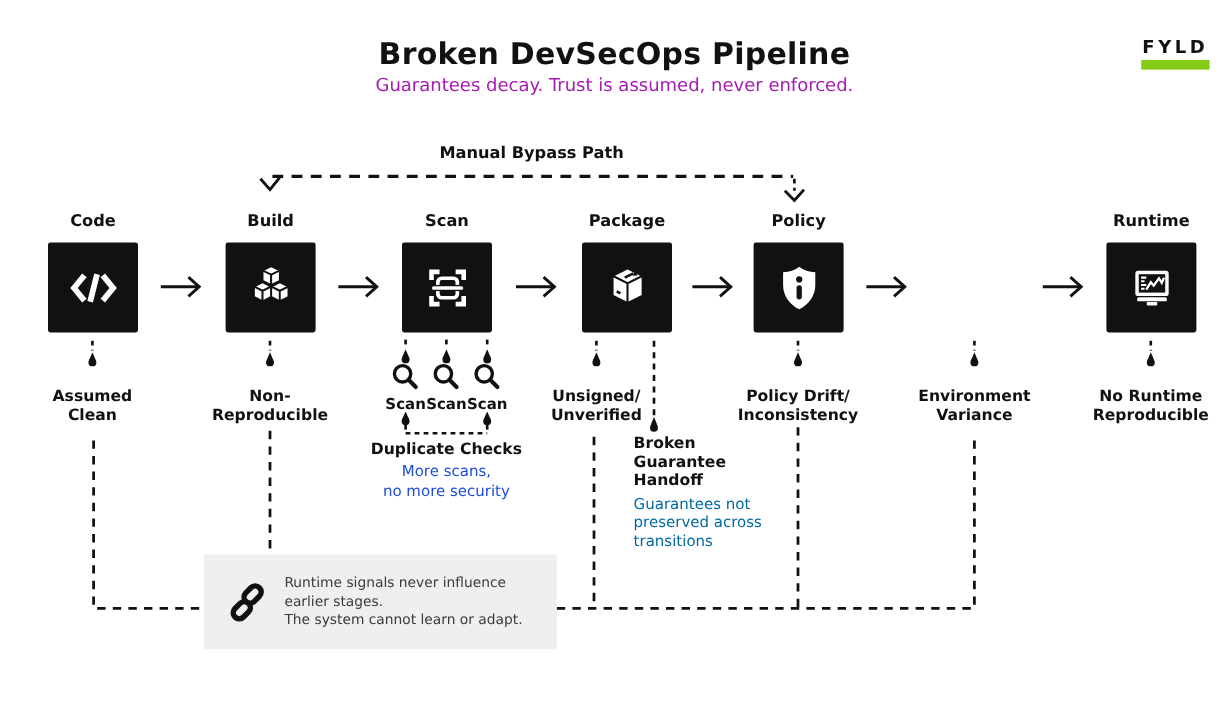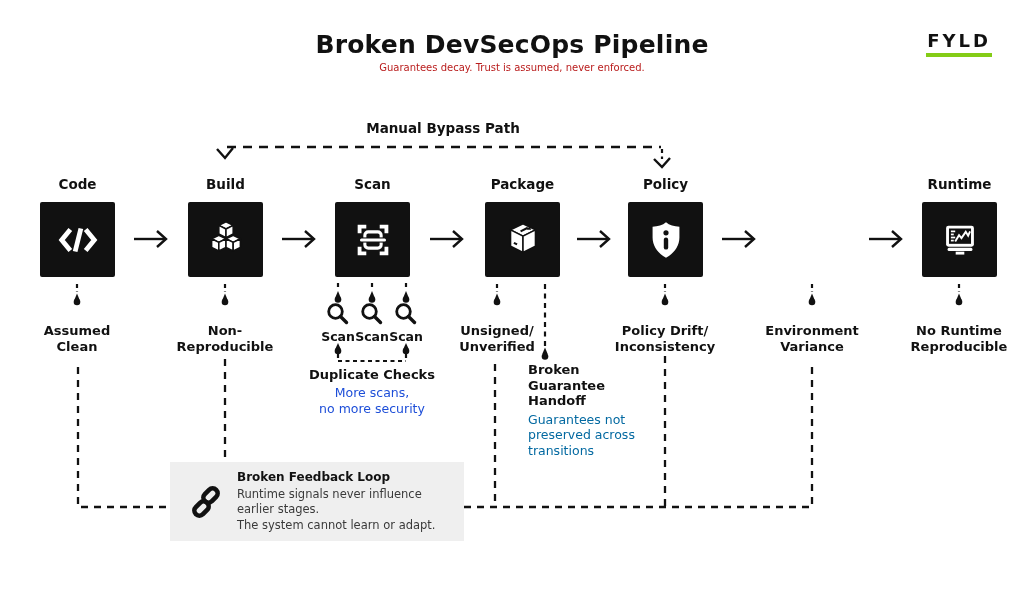--- a/index.html
+++ b/index.html
@@ -2,23 +2,23 @@
 <html><head>
 <meta charset="utf-8">
 <style>
   html,body{margin:0;padding:0;background:#fff;}
   .canvas{
     position:relative;width:1024px;height:599px;background:#ffffff;overflow:hidden;
     font-family:"DejaVu Sans","Liberation Sans",sans-serif;color:#111;
   }
   
   .title{position:absolute;left:0;right:0;top:30px;text-align:center;font-size:25px;font-weight:bold;letter-spacing:.2px;}
-  .subtitle{position:absolute;left:0;right:0;top:62px;text-align:center;font-size:10px;color:#b91c1c;}
-  .brand{position:absolute;right:32px;top:32px;font-size:18px;font-weight:bold;letter-spacing:3px;
-         border-bottom:4px solid #84cc16;padding:0 1px 3px 1px;line-height:1;}
+  .subtitle{position:absolute;left:0;right:0;top:62px;text-align:center;font-size:15px;color:#a21caf;}
+  .brand{position:absolute;right:16px;top:32px;font-size:15px;font-weight:bold;letter-spacing:3px;
+         border-bottom:8px solid #84cc16;padding:0 1px 3px 1px;line-height:1;}
   
   .bypass-label{position:absolute;left:313px;top:120px;width:260px;text-align:center;font-size:13.5px;font-weight:bold;}
   
   .layer{position:absolute;left:0;top:0;width:1024px;height:599px;pointer-events:none;}
   .layer path,.layer line,.layer polyline{stroke:#111;fill:none;}
   .dash-big{stroke-width:2.6;stroke-dasharray:9 7;}
   .dash-med{stroke-width:2.2;stroke-dasharray:5 4.5;}
   .dash-sm{stroke-width:2.2;stroke-dasharray:4 3.5;}
   .dash-loop{stroke-width:2.3;stroke-dasharray:7 6;}
   .arrowline{stroke-width:2.4;}
@@ -276,19 +276,18 @@
   </div>
 
   <div class="feedback-box">
     <svg width="36" height="36" viewBox="0 0 36 36">
       <g stroke="#111" stroke-width="4.6" fill="none">
         <rect x="17.5" y="3.5" width="10" height="16" rx="5" transform="rotate(45 22.5 11.5)"></rect>
         <rect x="8.5" y="16.5" width="10" height="16" rx="5" transform="rotate(45 13.5 24.5)"></rect>
       </g>
     </svg>
     <div class="fb-text">
-      <div class="fb-title">Broken Feedback Loop</div>
       <div class="fb-body">Runtime signals never influence earlier stages.
 The system cannot learn or adapt.</div>
     </div>
   </div>
 
 </div>
 
 </body></html>

